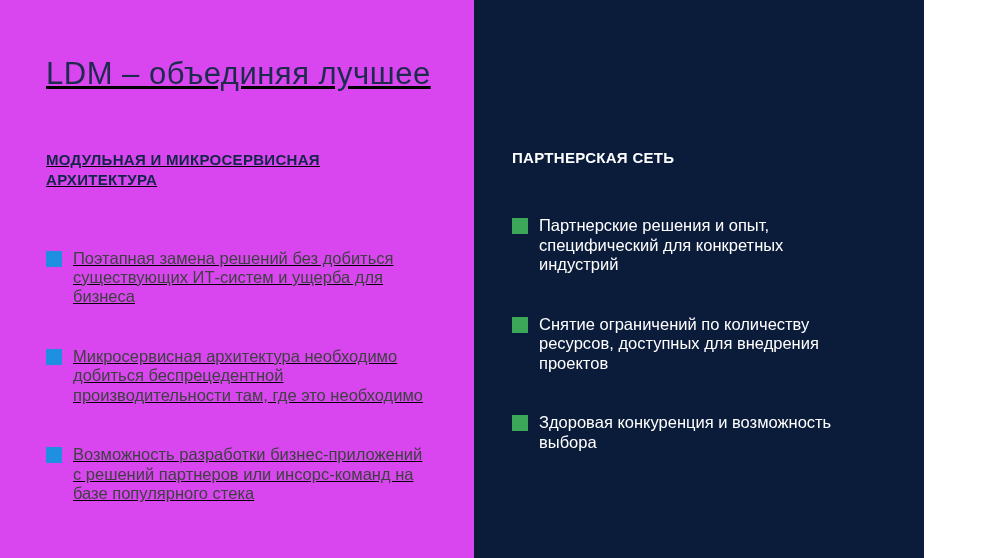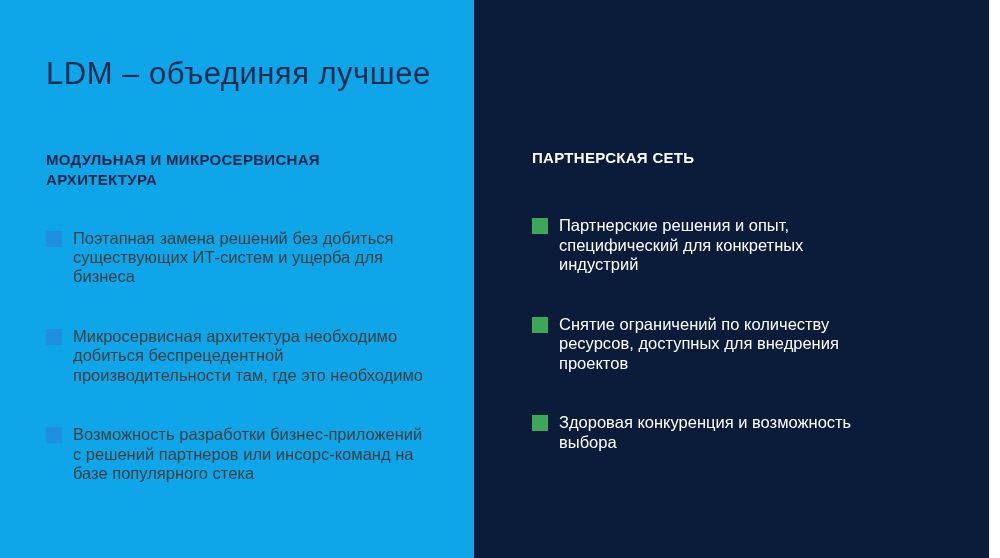--- a/index.html
+++ b/index.html
@@ -14,39 +14,40 @@
   }
   .slide {
     display: flex;
     width: 1000px;
     height: 558px;
   }
   
   .panel-left {
     width: 474px;
     height: 100%;
-    background: #0ea5e9;
+    background: #d946ef;
     box-sizing: border-box;
     padding: 56px 40px 0 46px;
+    text-decoration: underline;
   }
   .slide-title {
     font-size: 31px;
     font-weight: 400;
     letter-spacing: 0.5px;
     color: #1C2B4E;
     margin: 0 0 58px 0;
   }
   .section-heading {
     font-size: 15px;
     font-weight: 700;
     letter-spacing: 0.3px;
     line-height: 1.35;
     color: #14254A;
     text-transform: uppercase;
-    margin: 0 0 38px 0;
+    margin: 0 0 58px 0;
     max-width: 340px;
   }
   .panel-left .section-heading { color: #14254A; }
 
   .bullet-list {
     display: block;
   }
   .bullet-item {
     display: flex;
     align-items: flex-start;
@@ -63,25 +64,25 @@
   .bullet-square.green { background: #3CA659; }
   .bullet-text {
     font-size: 16.5px;
     line-height: 1.18;
     color: #3F4042;
     max-width: 400px;
   }
 
   
   .panel-right {
-    width: 515px;
+    width: 450px;
     height: 100%;
     background: #0B1C3B;
     box-sizing: border-box;
-    padding: 148px 30px 0 58px;
+    padding: 148px 30px 0 38px;
   }
   .panel-right .section-heading {
     color: #FDFEFF;
     margin-bottom: 48px;
     max-width: 360px;
   }
   .panel-right .bullet-text {
     color: #ffffff;
     max-width: 320px;
   }

